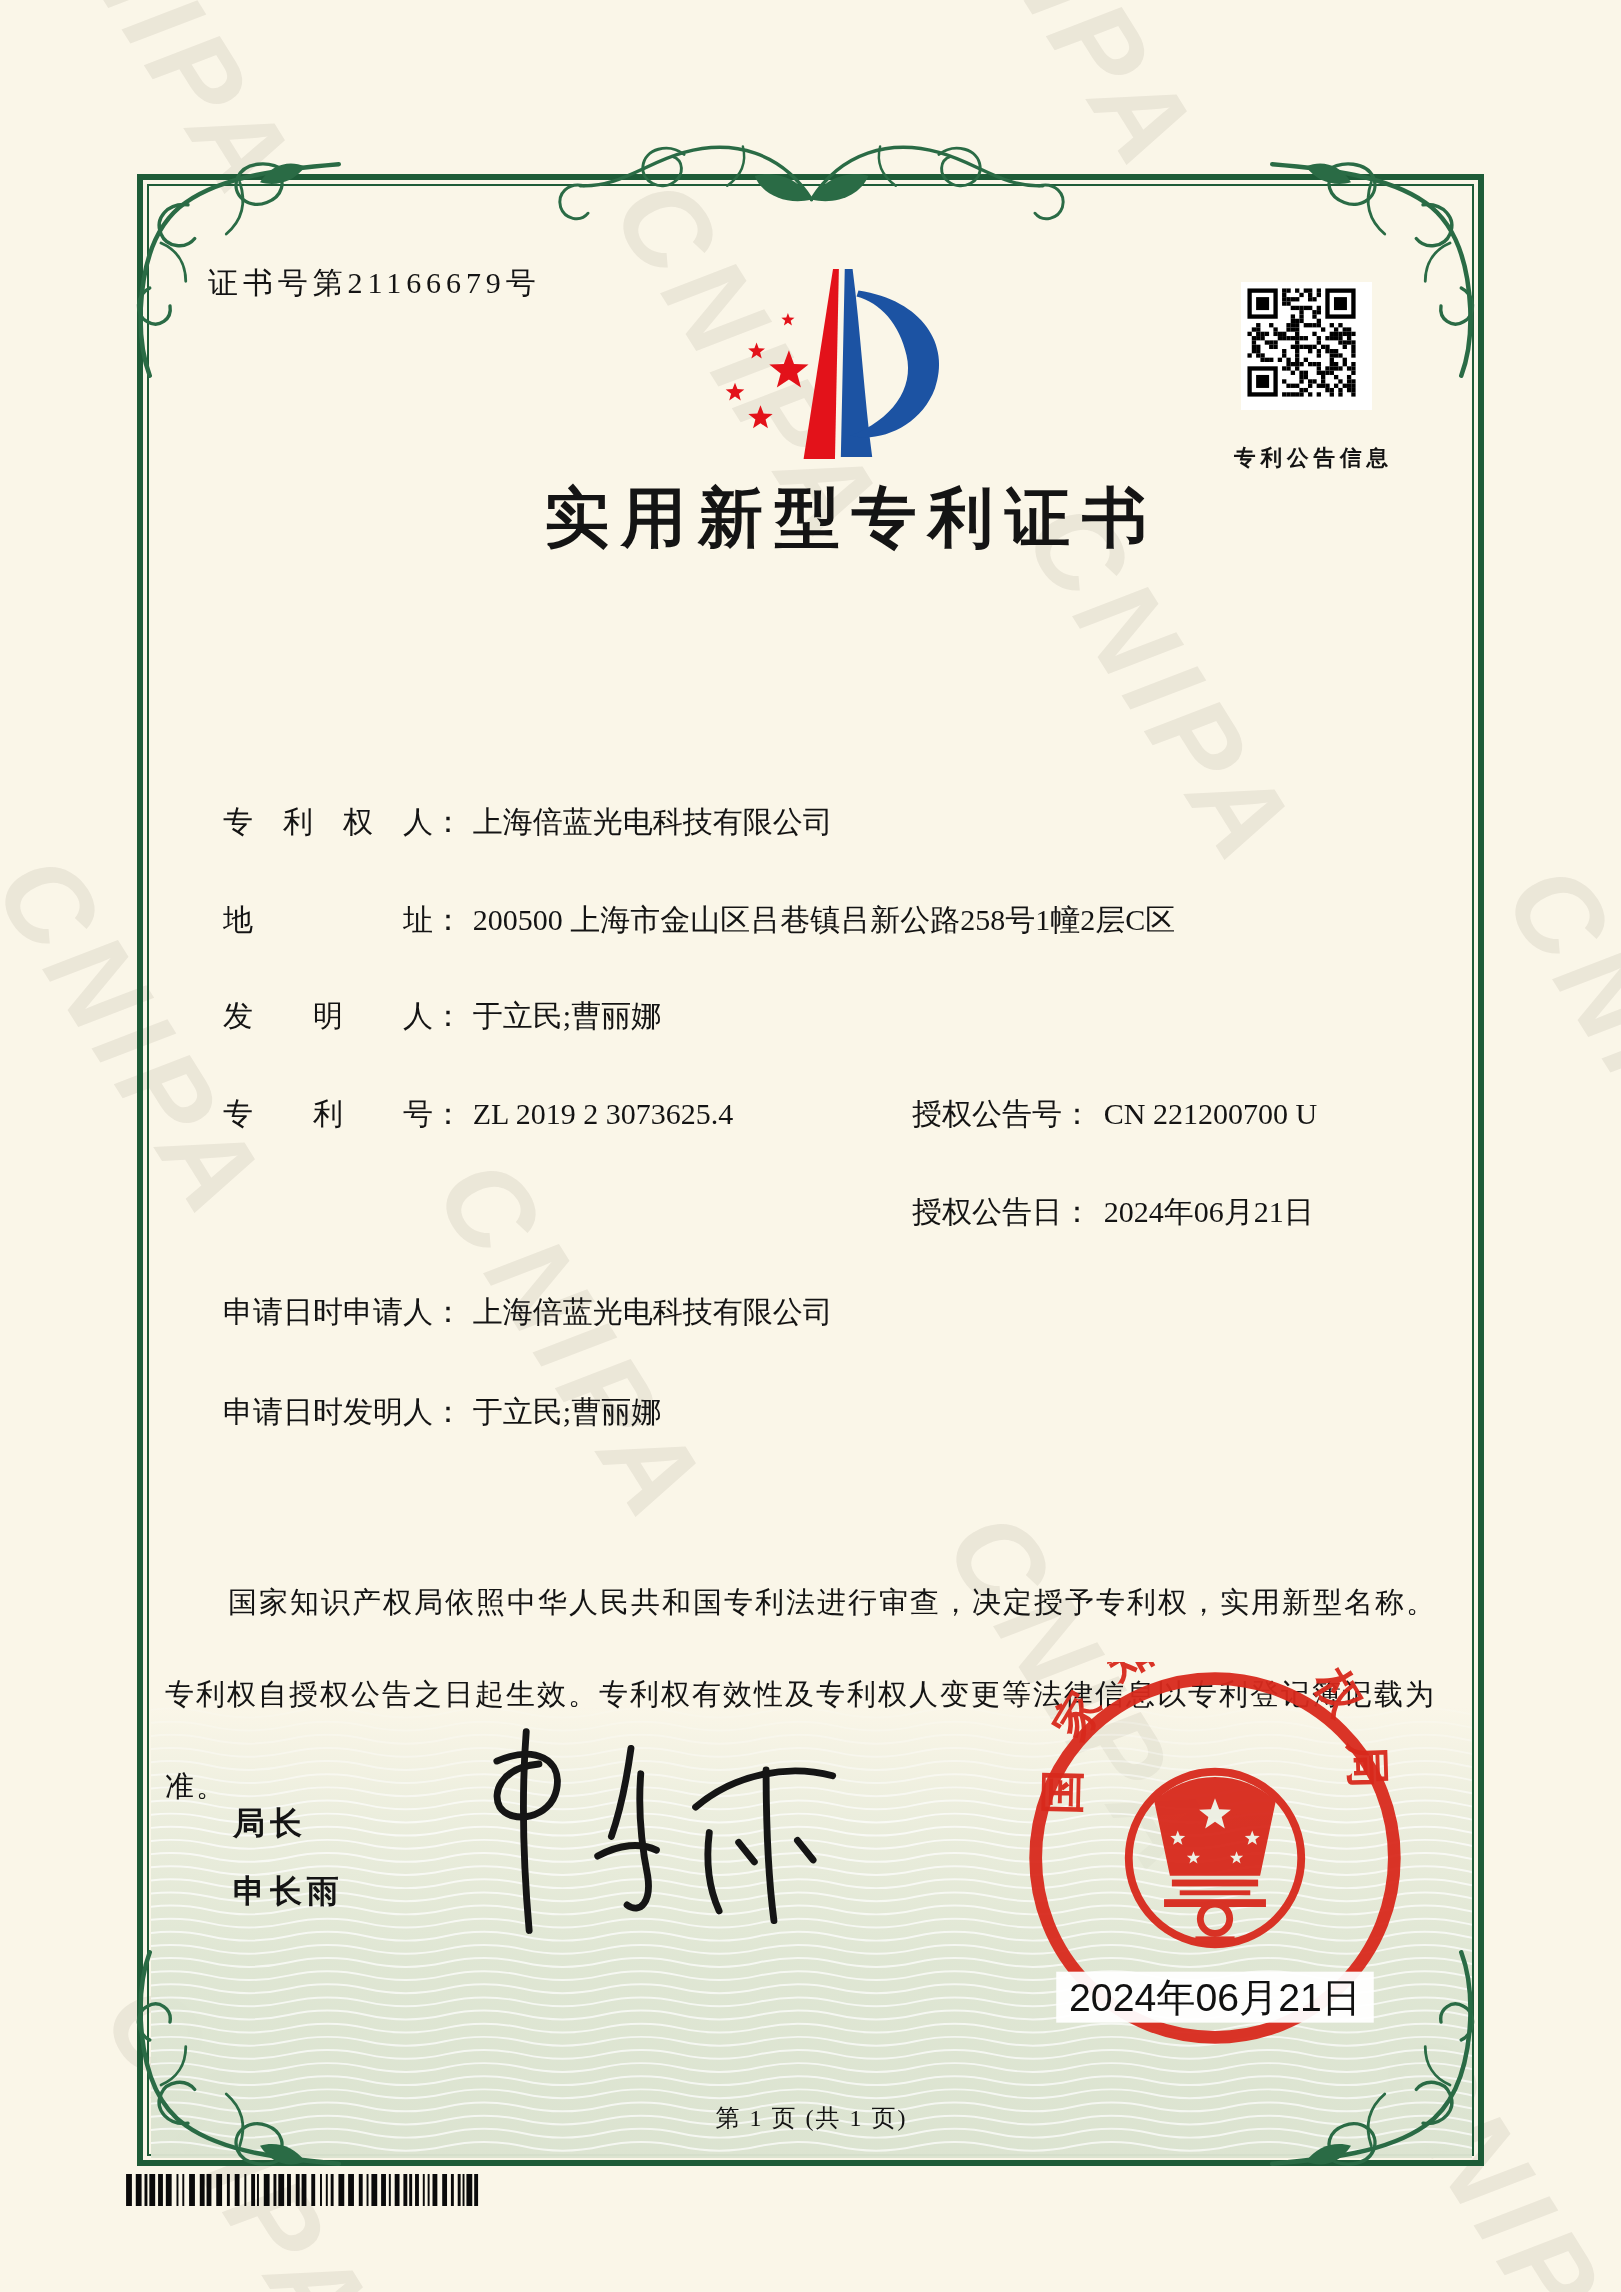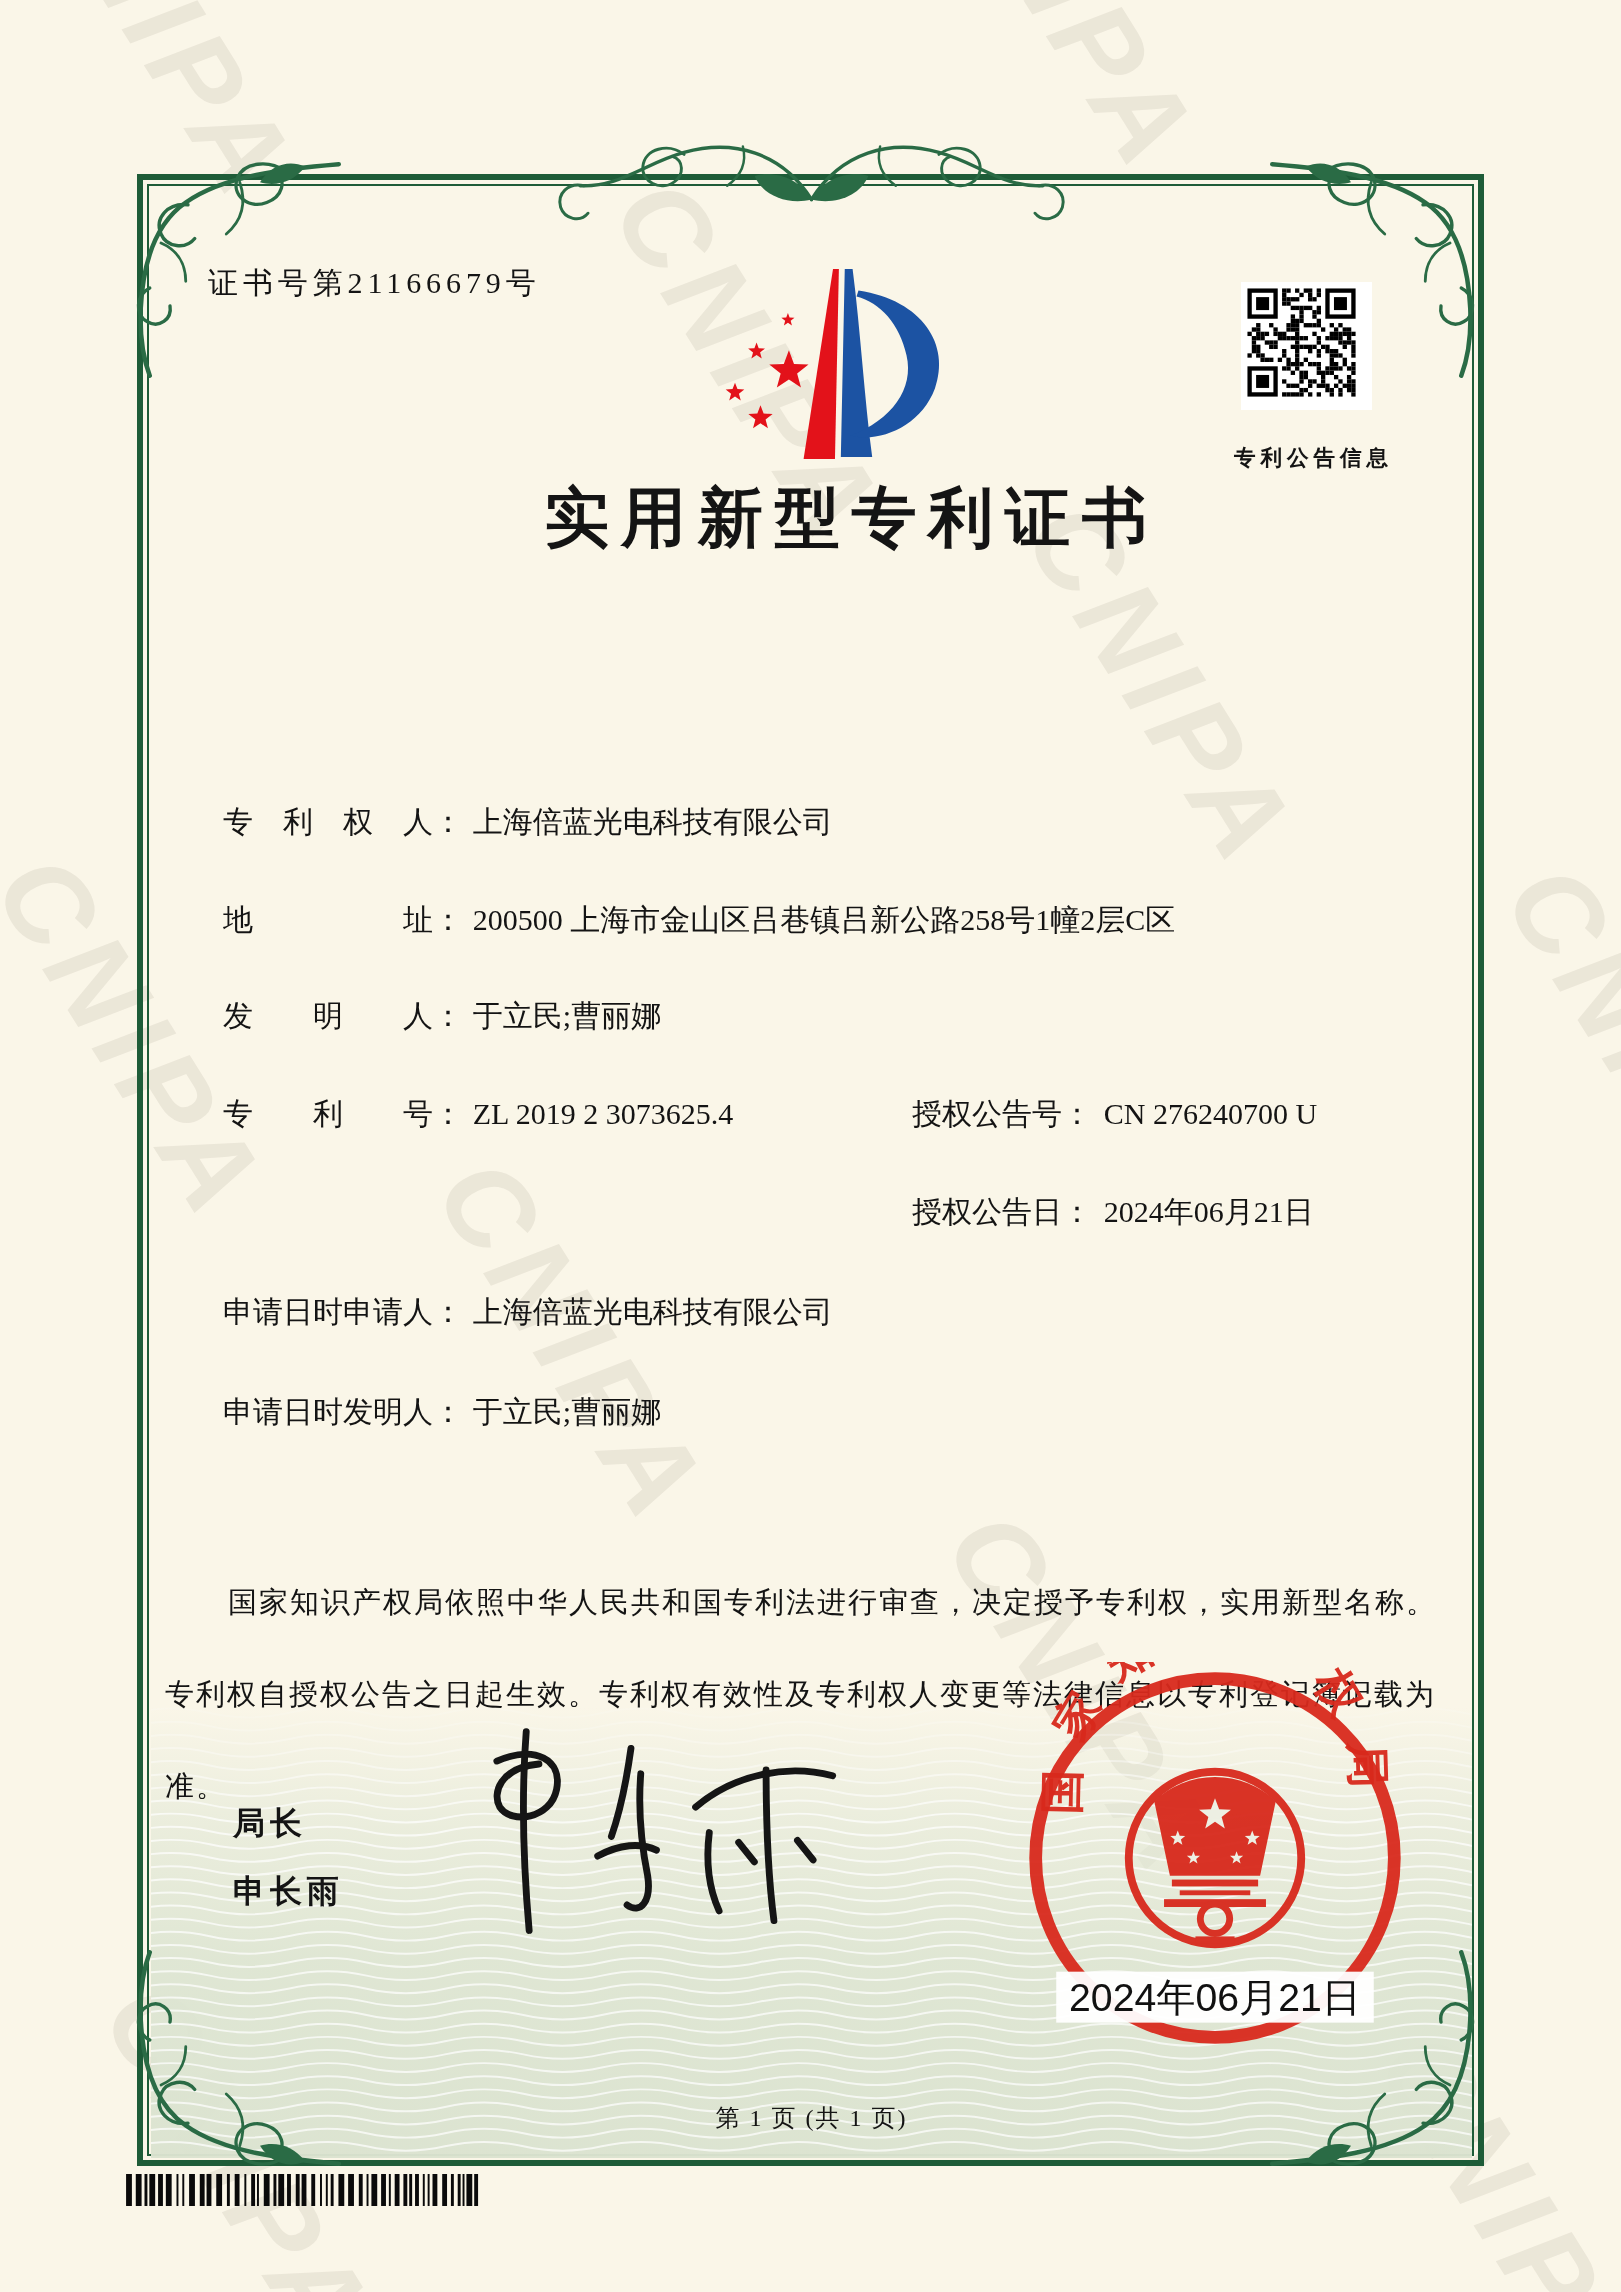--- a/index.html
+++ b/index.html
@@ -421,21 +421,21 @@
   <div class="row" style="top:900px">
     <span>地　　　　　址：</span><span class="val">200500 上海市金山区吕巷镇吕新公路258号1幢2层C区</span>
   </div>
   <div class="row" style="top:996px">
     <span>发　　明　　人：</span><span class="val">于立民;曹丽娜</span>
   </div>
   <div class="row" style="top:1094px">
     <span>专　　利　　号：</span><span class="val">ZL 2019 2 3073625.4</span>
   </div>
   <div class="row2" style="top:1094px">
-    <span>授权公告号：</span><span class="val">CN 276240700 U</span>
+    <span>授权公告号：</span><span class="val">CN 221200700 U</span>
   </div>
   <div class="row2" style="top:1192px">
     <span>授权公告日：</span><span class="val">2024年06月21日</span>
   </div>
   <div class="row" style="top:1292px">
     <span>申请日时申请人：</span><span class="val">上海倍蓝光电科技有限公司</span>
   </div>
   <div class="row" style="top:1392px">
     <span>申请日时发明人：</span><span class="val">于立民;曹丽娜</span>
   </div>

